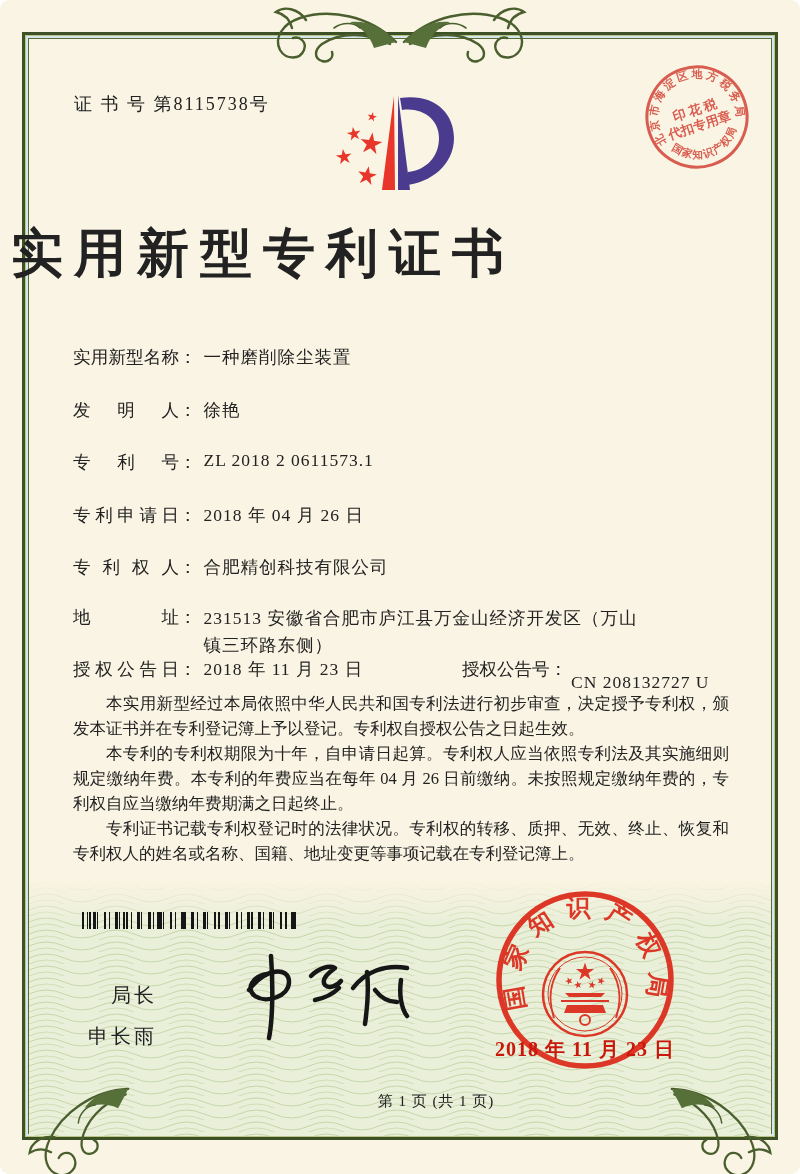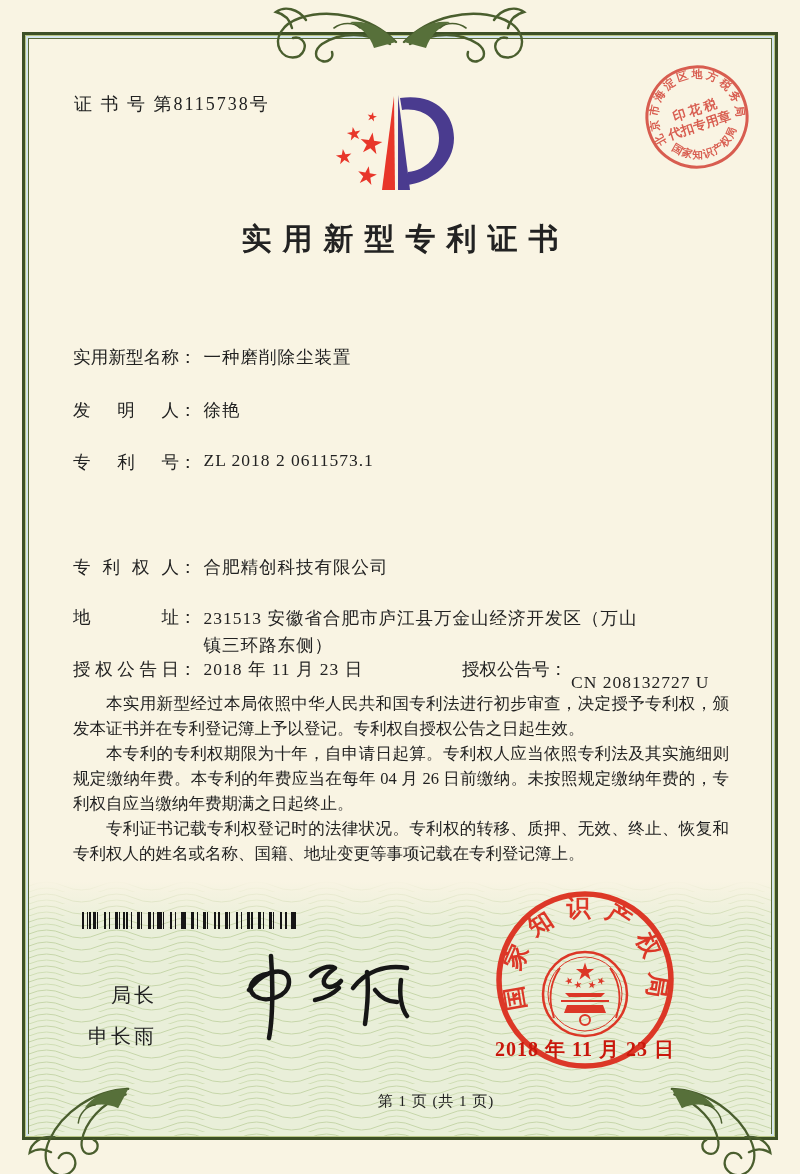--- a/index.html
+++ b/index.html
@@ -1,29 +1,29 @@
 <!DOCTYPE html>
 <html><head>
 <meta charset="utf-8">
 <style>
   html,body{margin:0;padding:0;}
   .page{position:relative;width:800px;height:1174px;background:#f9f4e3;
-        font-family:"Liberation Serif","DejaVu Serif",serif;color:#222;overflow:hidden;}
+        font-family:"Liberation Serif","DejaVu Serif",serif;color:#222;overflow:hidden;border-radius:9px;}
   .frame{position:absolute;left:22px;top:32px;right:22px;bottom:34px;
          border:3px solid #3d5026;
          box-shadow:inset 0 0 0 1px #b9c685, inset 0 0 0 3px #d5e6ec, inset 0 0 0 4px #5a6c38;}
   .guilloche{position:absolute;left:29px;right:29px;top:880px;bottom:38px;z-index:1;}
   .guilloche-fade{position:absolute;left:29px;right:29px;top:880px;height:46px;z-index:1;
          background:linear-gradient(#f9f4e3,rgba(249,244,227,0));}
   .ornaments{position:absolute;left:0;top:0;width:800px;height:1174px;z-index:3;pointer-events:none;}
   .cert-no{position:absolute;left:74px;top:92px;font-size:18px;letter-spacing:2px;z-index:2;}
   .logo{position:absolute;left:330px;top:80px;z-index:2;}
   .tax-stamp{position:absolute;left:637px;top:57px;z-index:4;opacity:.88;}
-  .title{position:absolute;left:0;top:219px;width:100%;text-align:center;
-         font-size:30px;font-weight:bold;letter-spacing:11px;padding-left:11px;
+  .title{position:absolute;left:0;top:219px;width:100%;
+         font-size:52px;font-weight:bold;letter-spacing:11px;padding-left:11px;
          box-sizing:border-box;z-index:2;}
   .frow{position:absolute;left:73px;font-size:17.5px;z-index:2;}
   .flabel{display:inline-block;width:106px;text-align:justify;text-align-last:justify;vertical-align:top;}
   .fcolon{vertical-align:top;}
   .fvalue{margin-left:7px;white-space:nowrap;vertical-align:top;display:inline-block;letter-spacing:1px;}
   .fvalue.wrap{white-space:normal;width:452px;line-height:27px;}
   .grant-right{position:absolute;left:462px;top:657px;font-size:17.5px;z-index:2;white-space:nowrap;}
   .grant-right .fvalue{margin-left:4px;margin-top:15px;}
   .body-text{position:absolute;left:73px;top:691px;width:656px;font-size:16.5px;
              line-height:25px;text-align:justify;z-index:2;}
@@ -116,20 +116,23 @@
 
   <div class="frow" style="top:345px">
     <span class="flabel">实用新型名称</span><span class="fcolon">：</span><span class="fvalue">一种磨削除尘装置</span>
   </div>
   <div class="frow" style="top:398px">
     <span class="flabel">发明人</span><span class="fcolon">：</span><span class="fvalue">徐艳</span>
   </div>
   <div class="frow" style="top:450px">
     <span class="flabel">专利号</span><span class="fcolon">：</span><span class="fvalue">ZL 2018 2 0611573.1</span>
   </div>
+  <div class="frow" style="top:503px">
+    <span class="flabel">专利申请日</span><span class="fcolon">：</span><span class="fvalue">2018 年 04 月 26 日</span>
+  </div>
   <div class="frow" style="top:555px">
     <span class="flabel">专利权人</span><span class="fcolon">：</span><span class="fvalue">合肥精创科技有限公司</span>
   </div>
   <div class="frow" style="top:605px">
     <span class="flabel">地址</span><span class="fcolon">：</span><span class="fvalue wrap">231513 安徽省合肥市庐江县万金山经济开发区（万山镇三环路东侧）</span>
   </div>
   <div class="frow" style="top:657px">
     <span class="flabel">授权公告日</span><span class="fcolon">：</span><span class="fvalue">2018 年 11 月 23 日</span>
   </div>
   <div class="grant-right">

